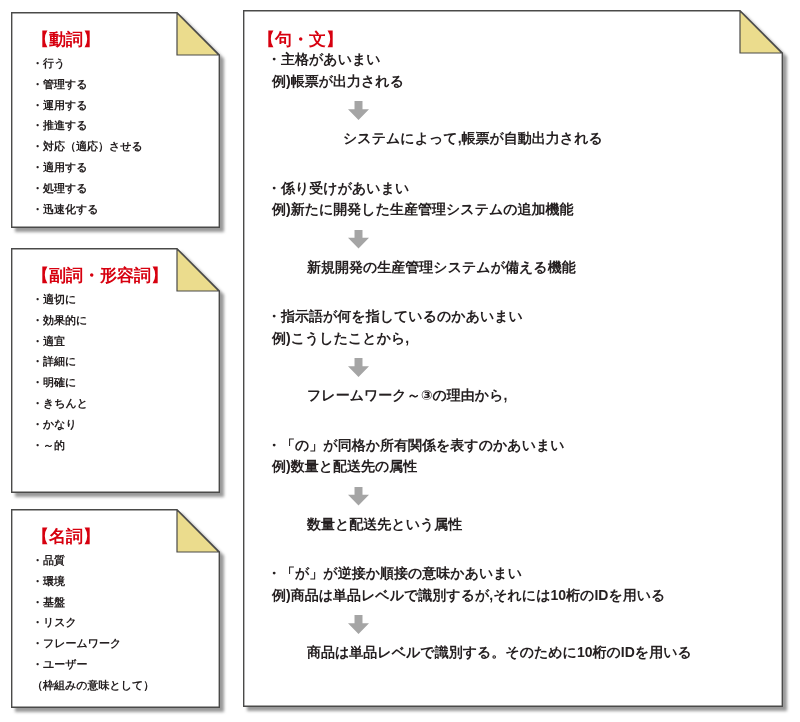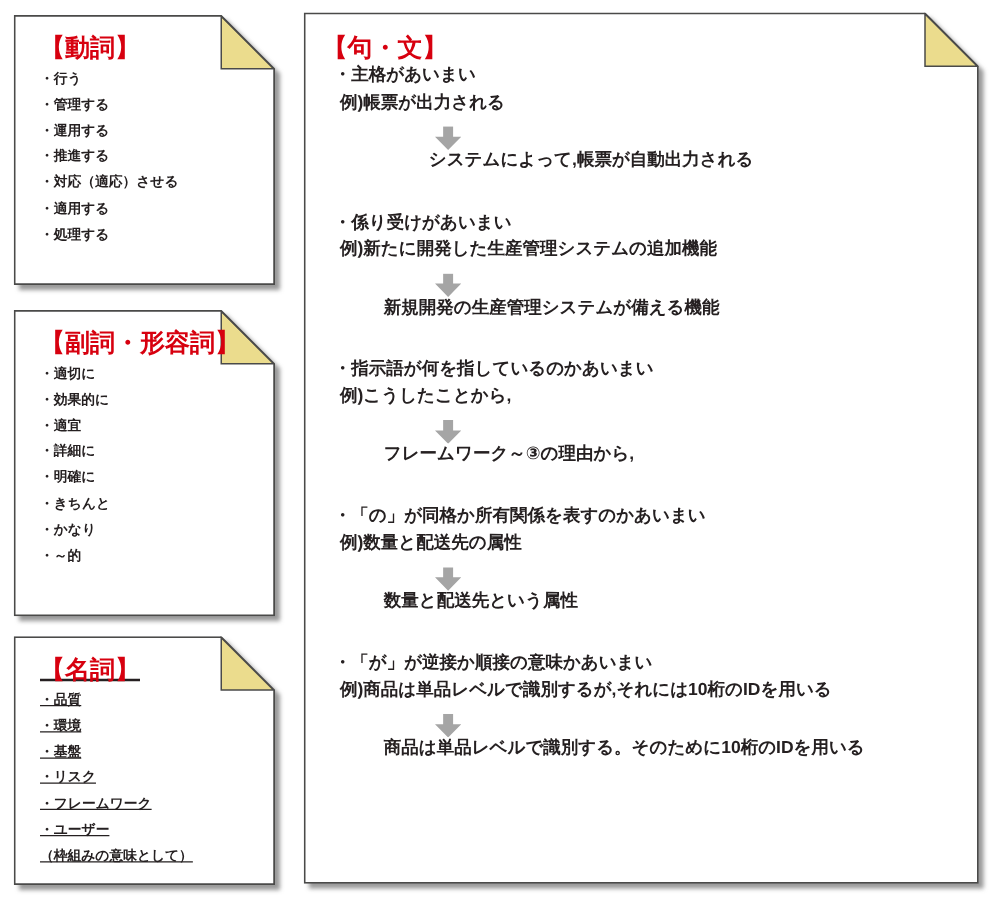--- a/index.html
+++ b/index.html
@@ -10,25 +10,25 @@
   }
   .card { position:absolute; }
   .card-bg {
     position:absolute; top:0; left:0;
     filter: drop-shadow(4px 4px 1.5px rgba(70,70,70,0.55));
   }
   .card-content { position:relative; }
 
   #card-verbs    { left:11px;  top:12px;  width:209px; height:216px; }
   #card-adverbs  { left:11px;  top:248px; width:208px; height:245px; }
-  #card-nouns    { left:11px;  top:509px; width:209px; height:199px;text-decoration:underline; }
+  #card-nouns    { left:11px;  top:509px; width:209px; height:199px; }
   #card-phrases  { left:243px; top:10px;  width:540px; height:571px; }
 
   .card-title {
-    font-size:20px; font-weight:bold; color:var(--accent-red,#d7000f);
+    font-size:17px; font-weight:bold; color:var(--accent-red,#d7000f);
     line-height:21px; white-space:nowrap;
   }
   .small .card-content { padding:17px 6px 0 21px; }
   .word-list {
     list-style:none; margin:3px 0 0; padding:0;
     font-size:11px; font-weight:600; line-height:20.8px;
   }
   .word-item { white-space:nowrap; }
 
   .main .card-content { padding:19px 4px 0 15px; }
@@ -37,21 +37,21 @@
   .line {
     font-size:14px; font-weight:600; line-height:15.5px; white-space:nowrap;
   }
   .problem { margin-left:9px; }
   .example { margin-left:14px; margin-top:6px; }
   .arrow-icon {
     width:21px; height:19px; margin-left:90px; margin-top:12px;
     background:var(--arrow-gray,#a5a5a5);
     clip-path:polygon(31% 0, 69% 0, 69% 44%, 100% 44%, 50% 100%, 0 44%, 31% 44%);
   }
-  .revised { margin-left:49px; }
+  .revised { margin-left:49px; margin-top:11px; }
   .section:first-child .revised { margin-left:85px; }
 </style>
 </head>
 <body>
 
 <div class="canvas" style="--accent-red: #d7000f; --arrow-gray: #a5a5a5;">
 
   <div class="card small" id="card-verbs">
       <svg class="card-bg" width="209" height="216" viewBox="0 0 209 216">
         <polygon points="0.7,0.7 166,0.7 208.3,43 208.3,215.3 0.7,215.3" fill="#ffffff" stroke="#4a4a49" stroke-width="1.4"></polygon>
@@ -60,20 +60,21 @@
     <div class="card-content">
       <div class="card-title">【動詞】</div>
       <ul class="word-list">
           <li class="word-item">・行う</li>
           <li class="word-item">・管理する</li>
           <li class="word-item">・運用する</li>
           <li class="word-item">・推進する</li>
           <li class="word-item">・対応（適応）させる</li>
           <li class="word-item">・適用する</li>
           <li class="word-item">・処理する</li>
+          <li class="word-item">・迅速化する</li>
         </ul>
     </div>
   </div>
 
   <div class="card small" id="card-adverbs">
       <svg class="card-bg" width="209" height="245" viewBox="0 0 209 245">
         <polygon points="0.7,0.7 166,0.7 208.3,43 208.3,244.3 0.7,244.3" fill="#ffffff" stroke="#4a4a49" stroke-width="1.4"></polygon>
         <polygon points="166,1.2 166,43 207.8,43" fill="#ebdc8d" stroke="#4a4a49" stroke-width="1.2"></polygon>
       </svg>
     <div class="card-content">

